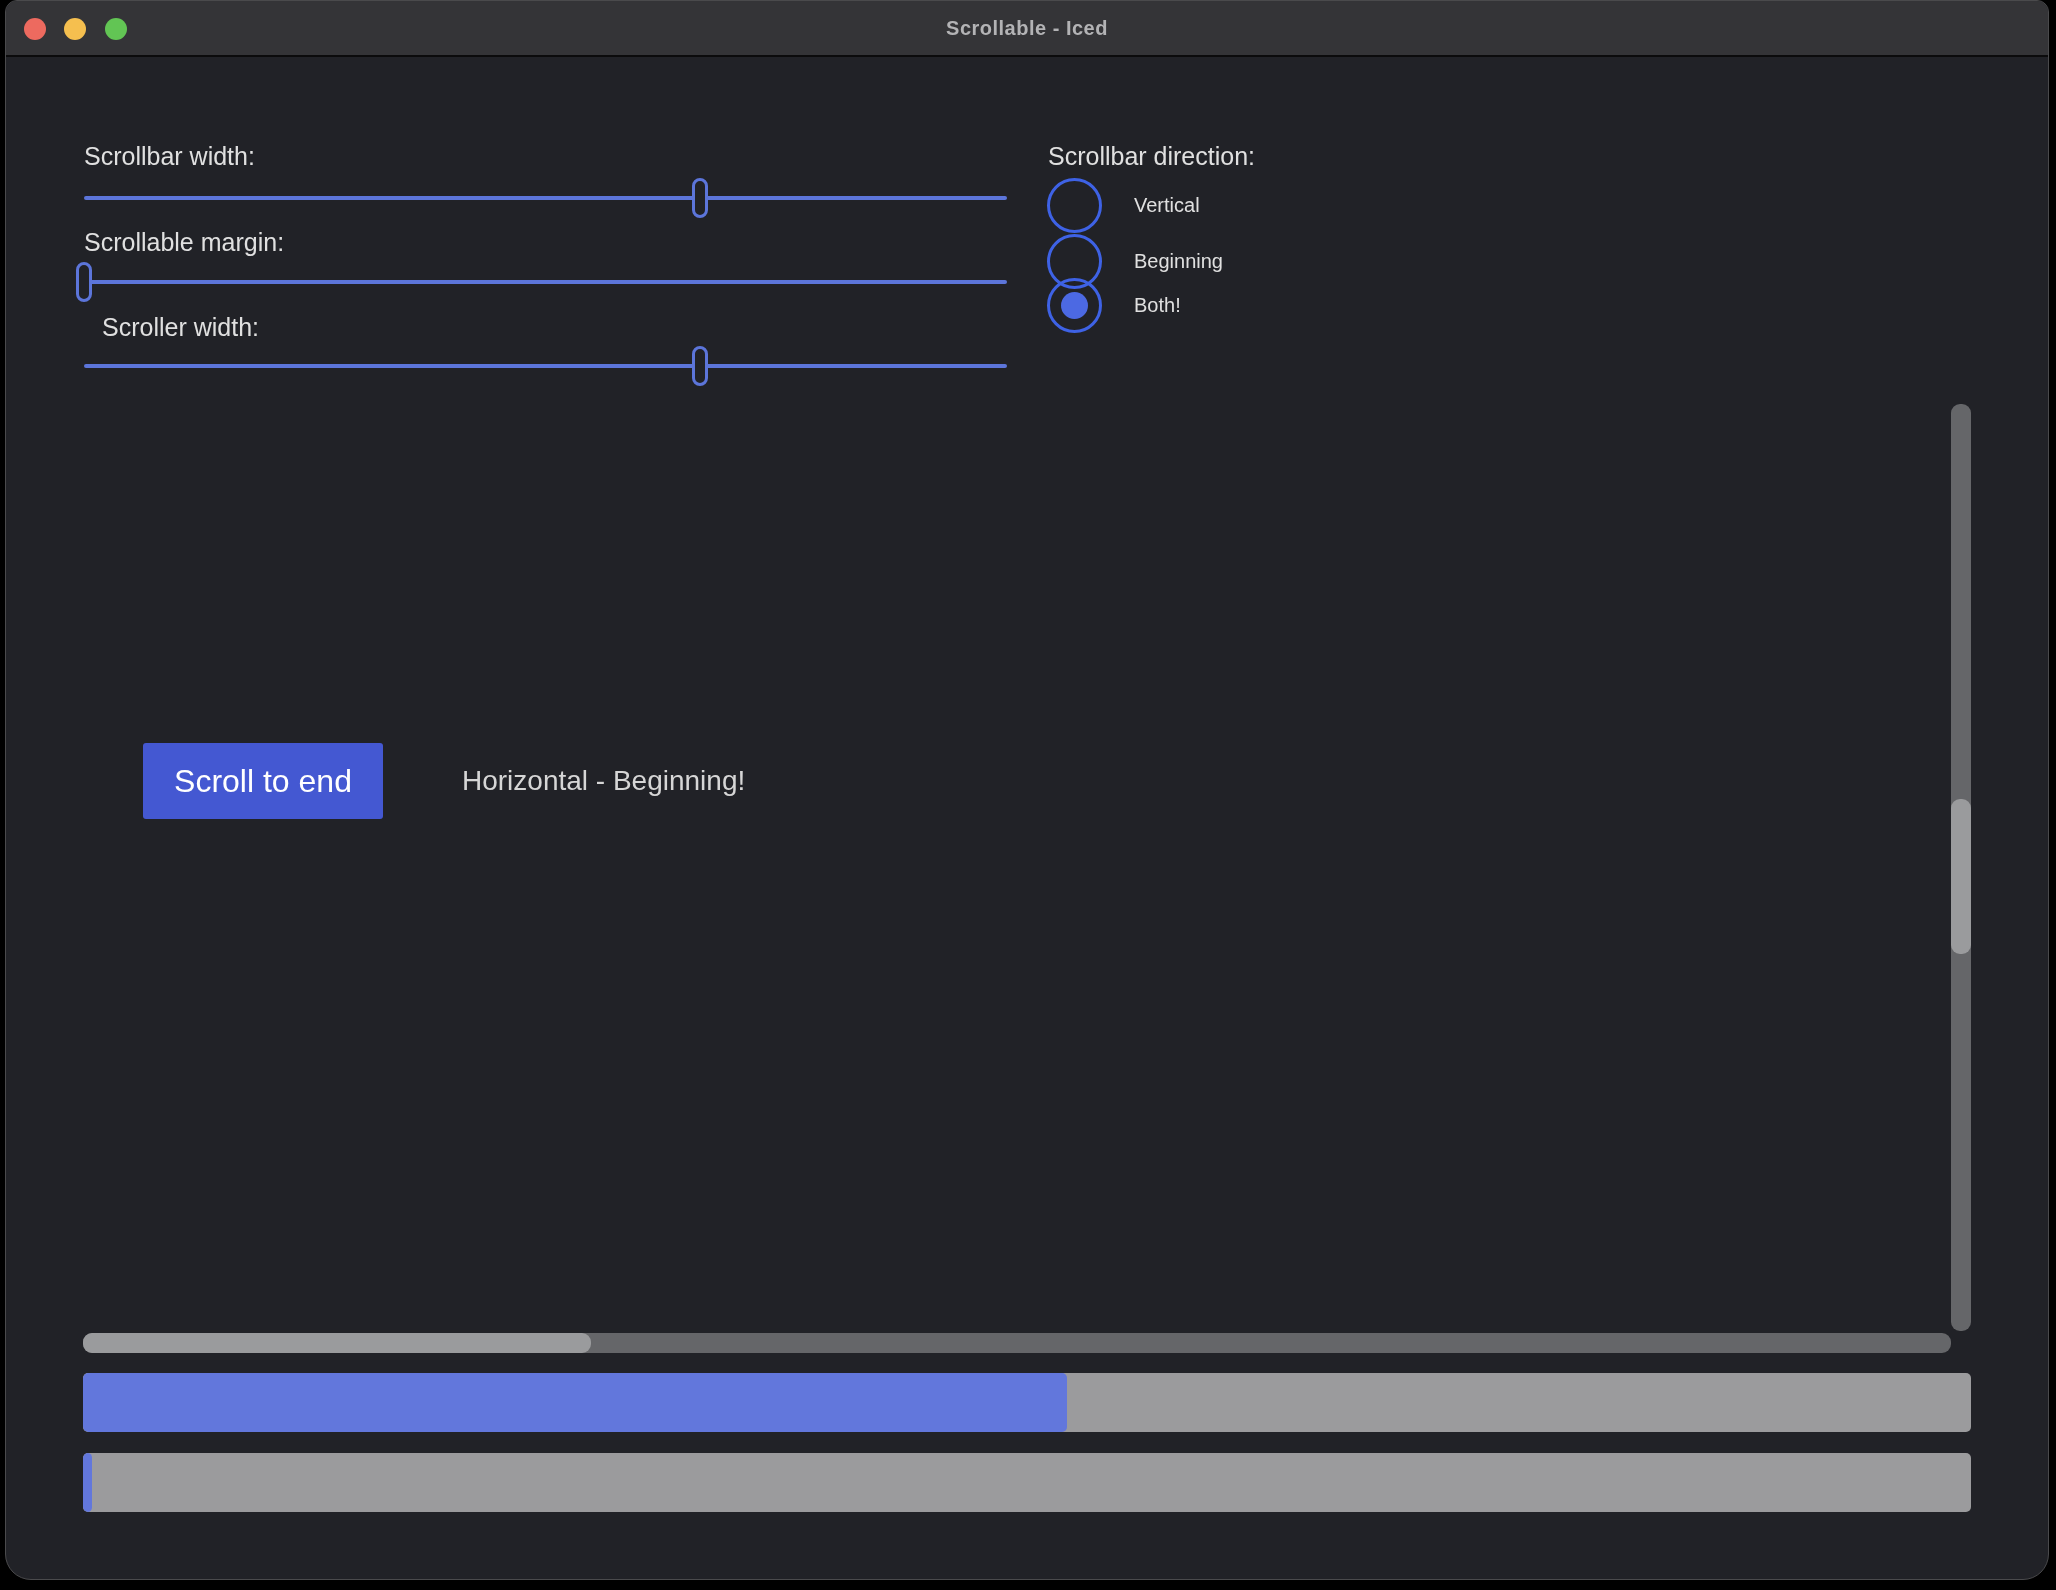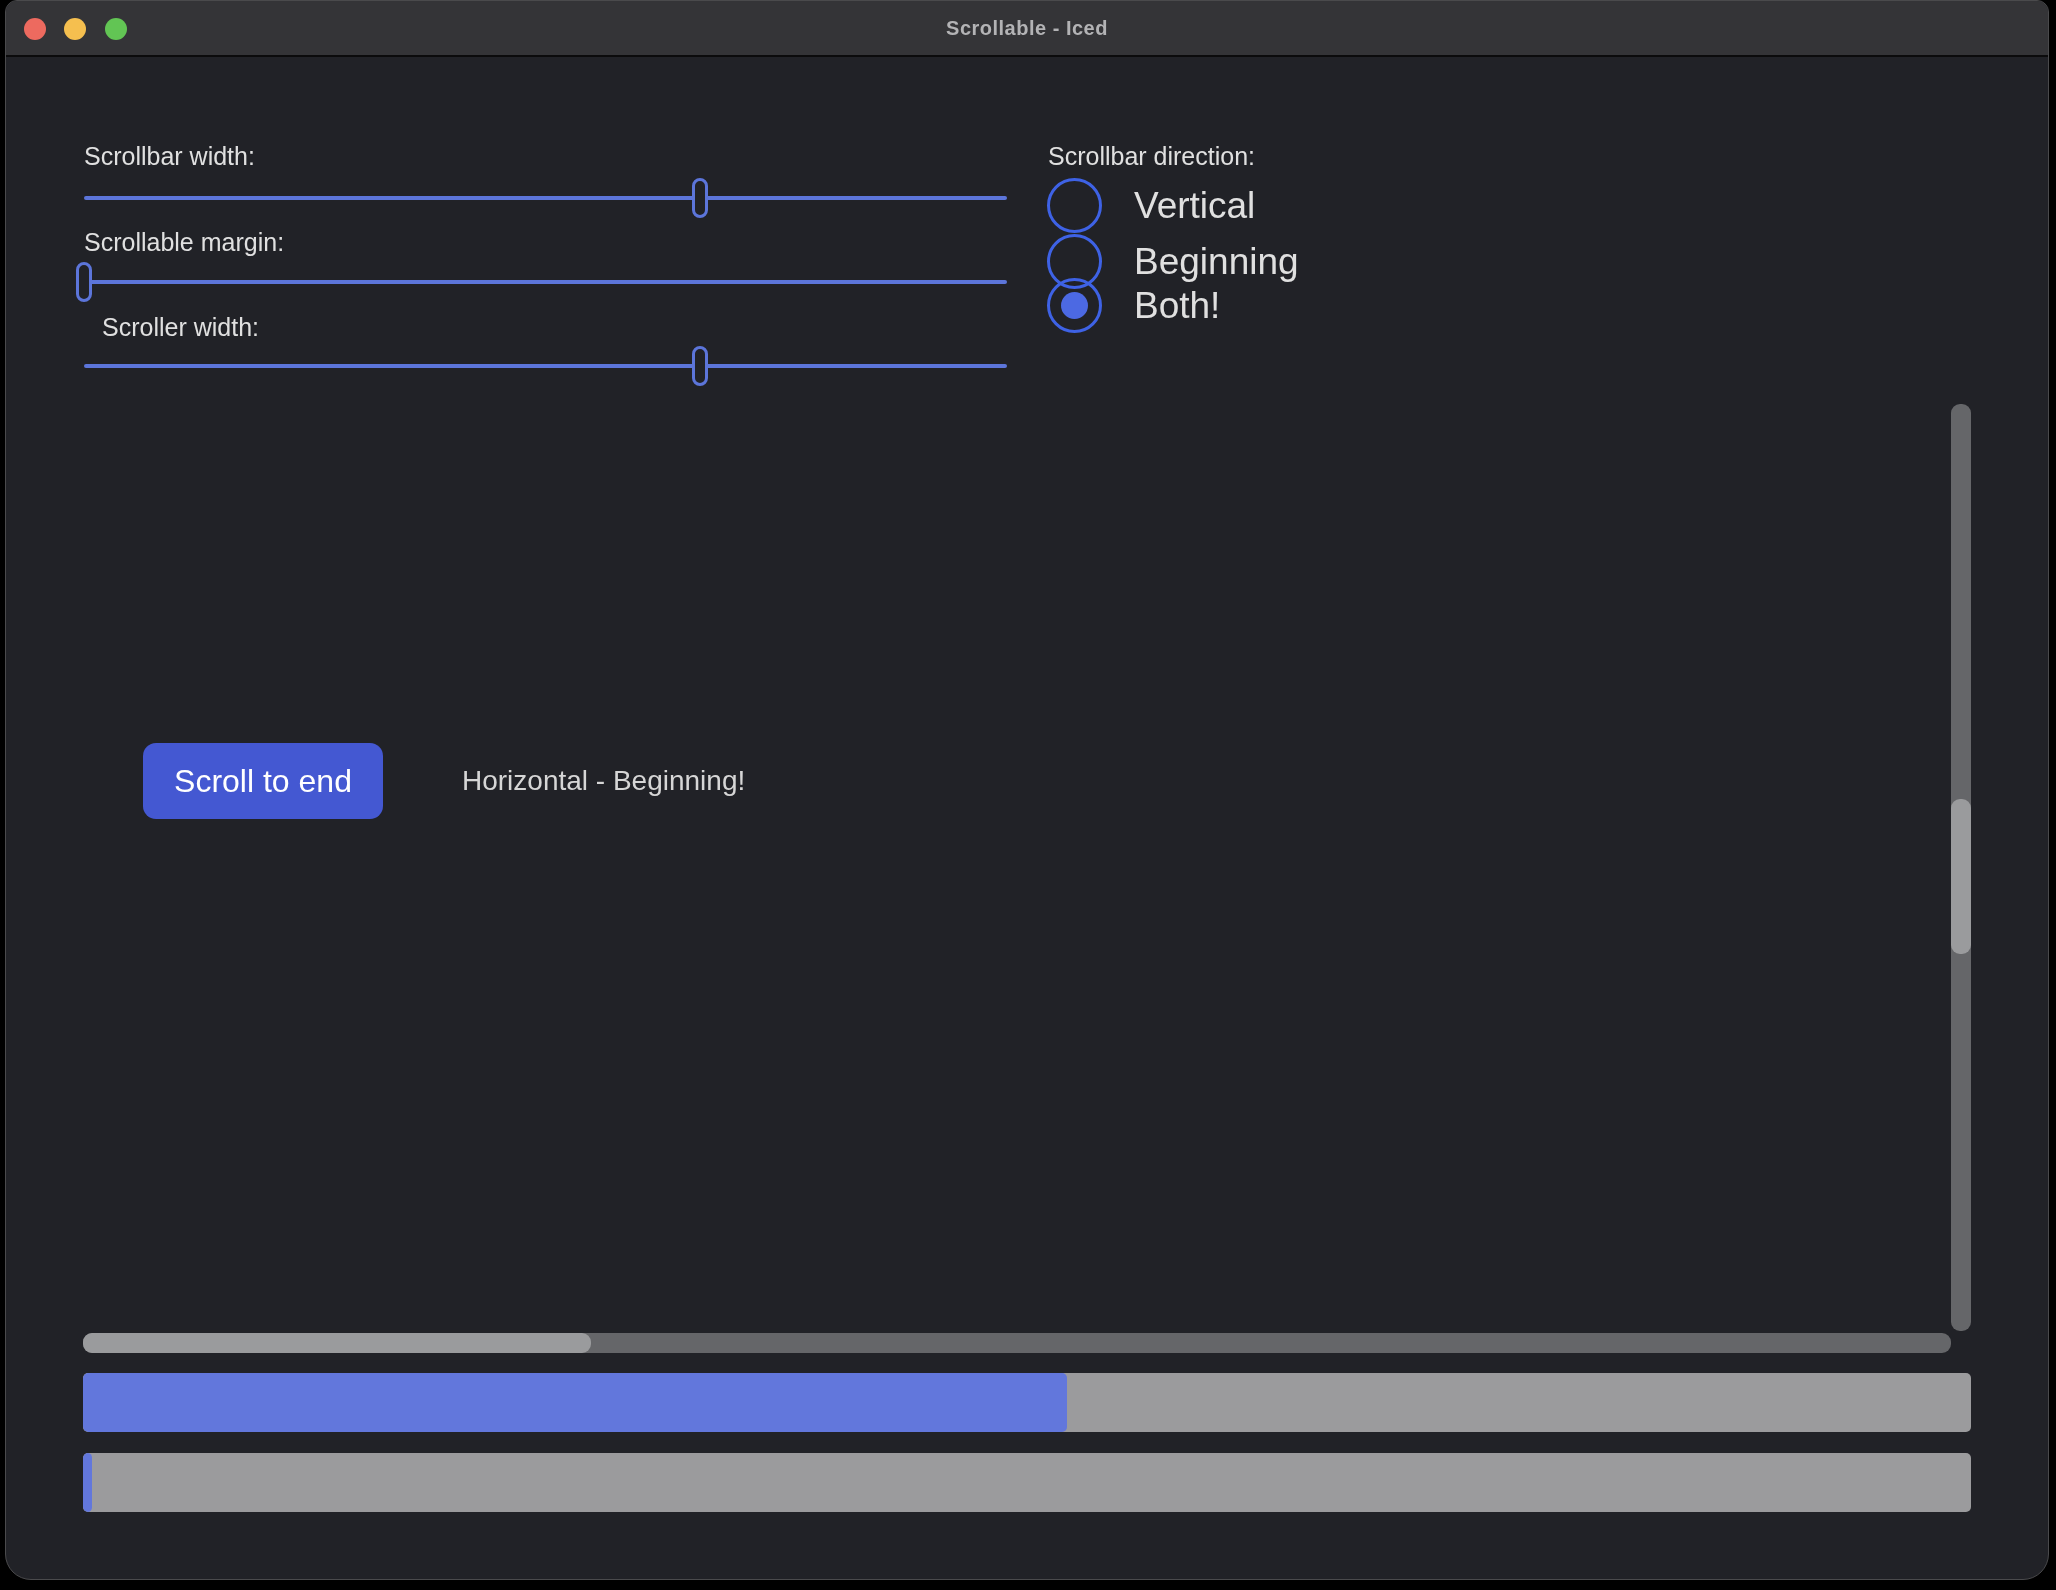--- a/index.html
+++ b/index.html
@@ -44,25 +44,25 @@
   }
   
   .radio-row{position:absolute;left:1041px;height:55px;display:flex;align-items:center;}
   .radio-circle{
     width:55px;height:55px;border-radius:50%;box-sizing:border-box;
     border:3px solid var(--radio-border);
     display:flex;align-items:center;justify-content:center;flex:0 0 auto;
   }
   .radio-dot{width:27px;height:27px;border-radius:50%;background:var(--radio-dot);display:none;}
   .radio-row.selected .radio-dot{display:block;}
-  .radio-label{margin-left:32px;color:var(--label-text);font-size:37px;white-space:nowrap;}
+  .radio-label{margin-left:32px;color:var(--label-text);font-size:20px;white-space:nowrap;}
   
   .btn{
     position:absolute;left:137px;top:742px;width:240px;height:76px;
-    background:var(--button-bg);border:none;border-radius:13px;
+    background:var(--button-bg);border:none;border-radius:3px;
     color:var(--button-text);font-size:32px;font-family:inherit;
     display:flex;align-items:center;justify-content:center;cursor:pointer;
   }
   .status{
     position:absolute;left:456px;top:742px;height:76px;
     display:flex;align-items:center;
     color:var(--status-text);font-size:28px;white-space:nowrap;
   }
   
   .vscroll{

